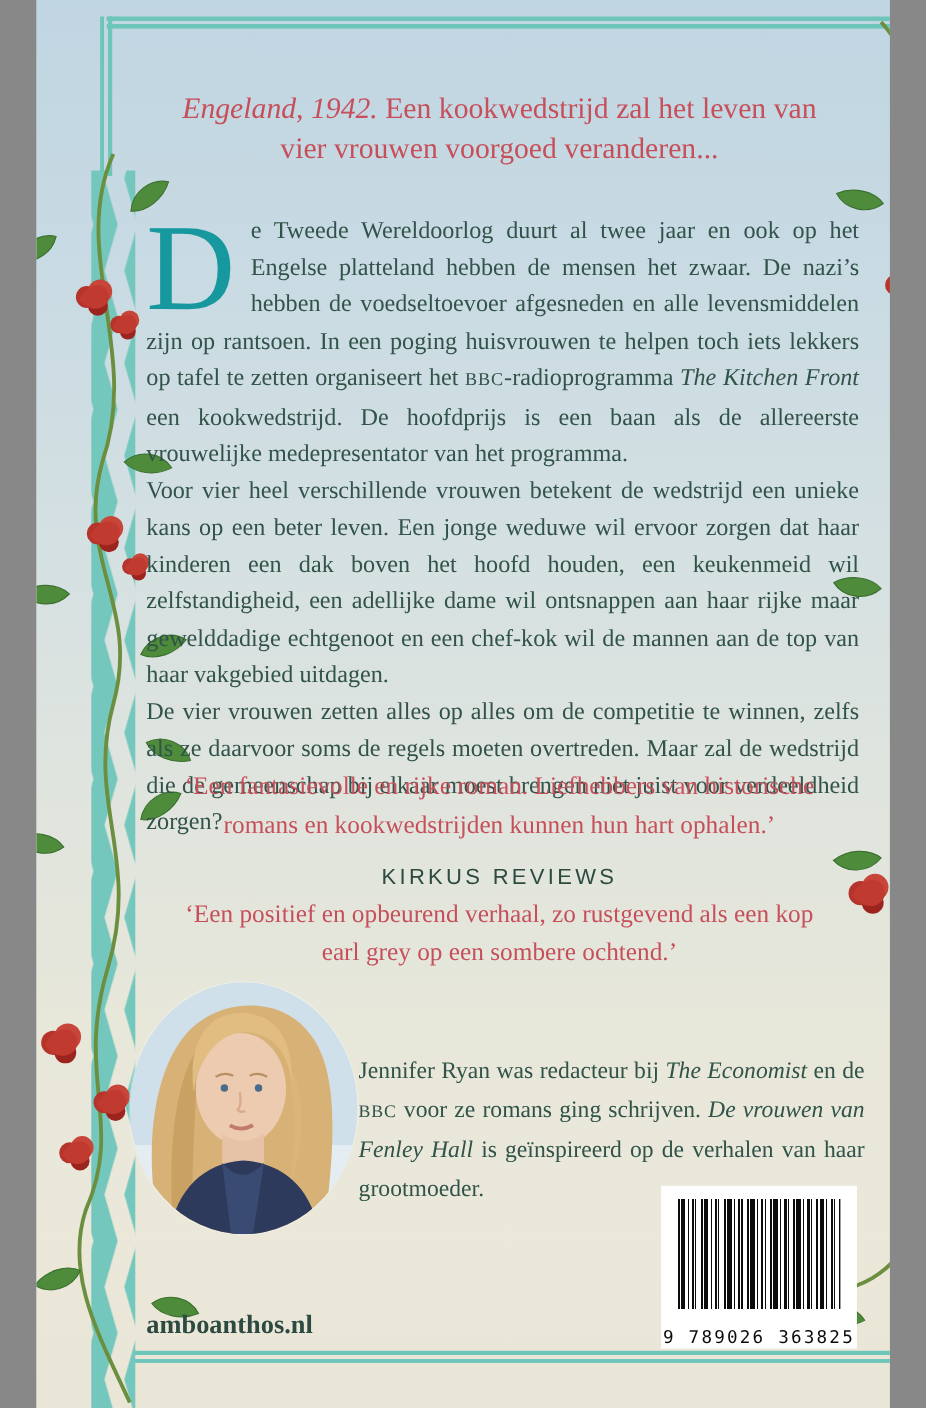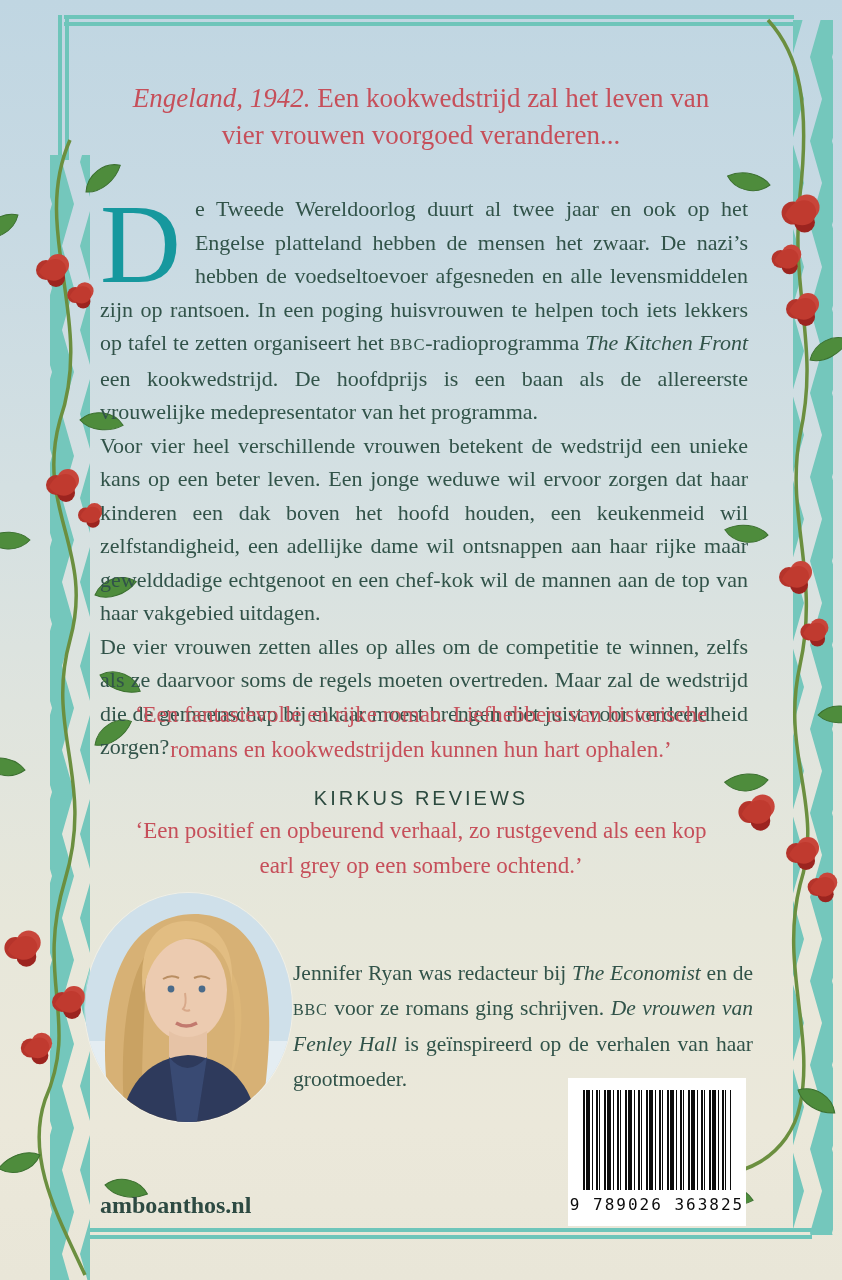--- a/index.html
+++ b/index.html
@@ -1,18 +1,18 @@
 <!DOCTYPE html>
 <html><head>
 <meta charset="utf-8">
 <style>
   html,body{margin:0;padding:0;background:#888;}
   .cover{
     position:relative;
-    width:842px;height:1280px;
+    width:776px;height:1280px;
     margin:0 auto;
     overflow:hidden;
     background:linear-gradient(180deg,
       #c0d6e2 0%, #c8dae3 18%, #d4e0e2 38%,
       #dfe4de 55%, #e7e7da 72%, #ebe8da 88%, #e9e6d8 100%);
     font-family:"Liberation Serif", serif;
   }
   
   .line-h{position:absolute;height:11px;
     background:linear-gradient(180deg,#6ec5ba 0 4px,rgba(255,255,255,0) 4px 7px,#6ec5ba 7px 11px);}
@@ -65,21 +65,21 @@
     background:#fff;z-index:3;display:flex;flex-direction:column;
     align-items:center;justify-content:flex-start;padding-top:12px;box-sizing:border-box;}
   .barcode-bars{
     width:148px;height:100px;
     background:repeating-linear-gradient(90deg,
       #0c0c0c 0 2px,#fff 2px 3px,#0c0c0c 3px 7px,#fff 7px 9px,
       #0c0c0c 9px 10px,#fff 10px 13px,#0c0c0c 13px 15px,#fff 15px 16px,
       #0c0c0c 16px 17px,#fff 17px 21px);}
   .barcode-number{
     font-family:"DejaVu Sans Mono", monospace;
-    color:#0c0c0c;font-size:16px;letter-spacing:2px;margin-top:5px;}
+    color:#0c0c0c;font-size:16px;letter-spacing:2px;margin-top:16px;}
 </style>
 </head>
 <body>
 
 <div class="cover">
 
   <div class="line-h line-top"></div>
   <div class="line-h line-bottom"></div>
   <div class="stub-v stub-topleft"></div>
 

